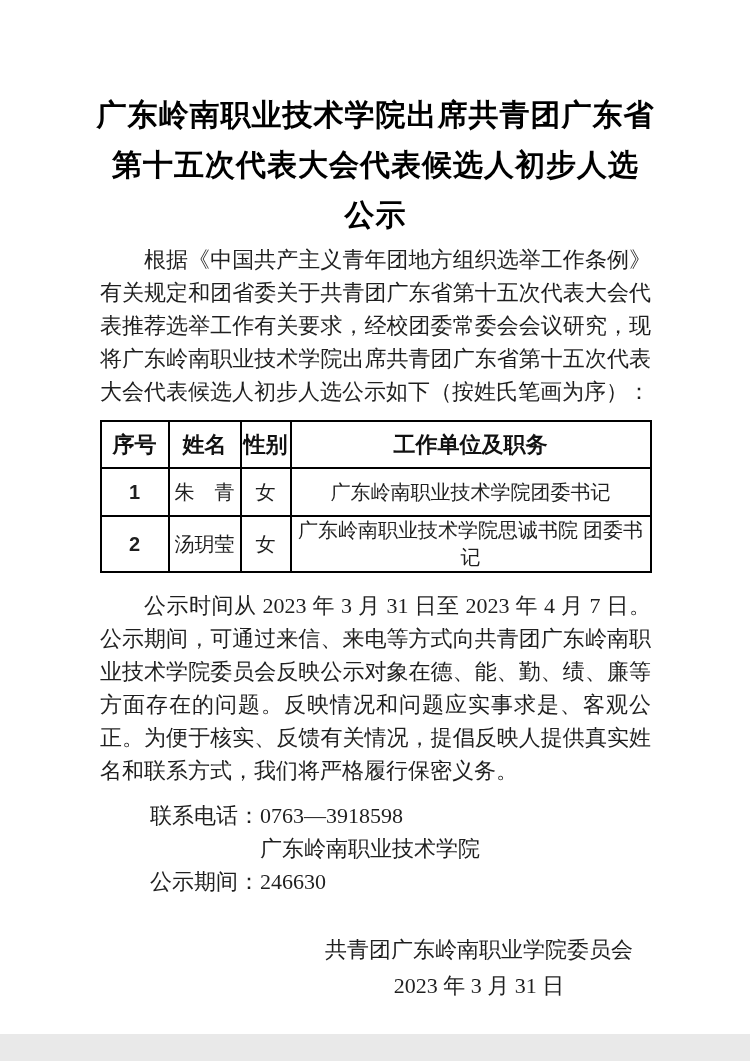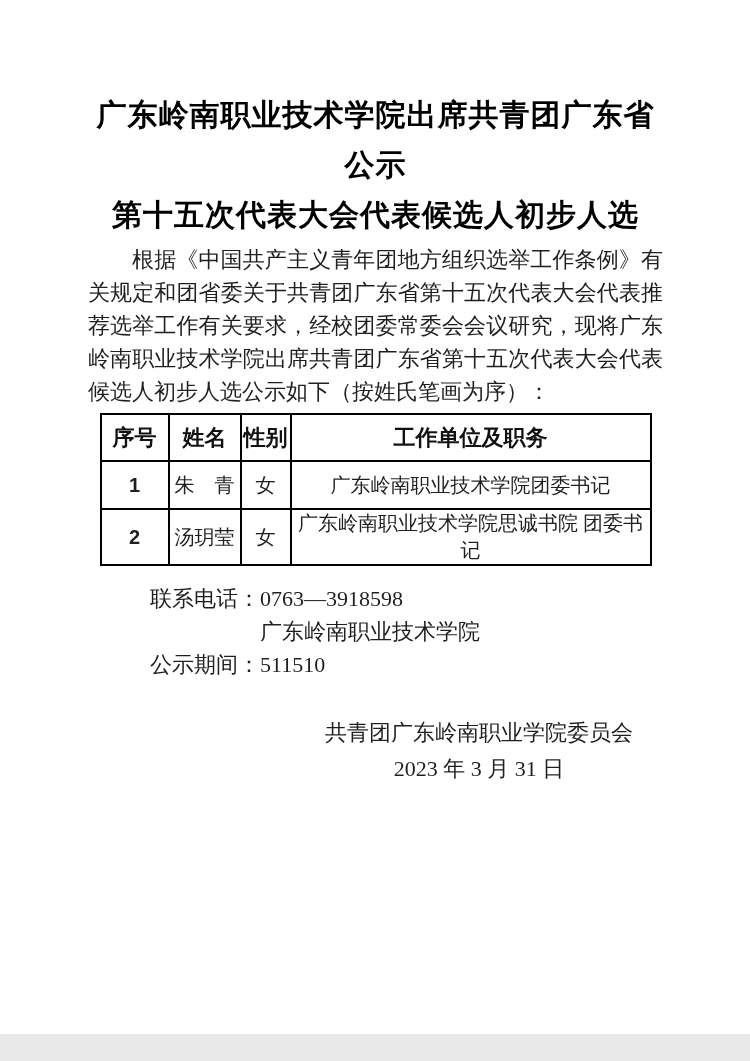--- a/index.html
+++ b/index.html
@@ -23,21 +23,21 @@
     text-align: center;
     font-family: "Liberation Sans", sans-serif;
     font-weight: 700;
     font-size: 30px;
     line-height: 50px;
     letter-spacing: 1px;
     color: #000000;
   }
   .doc-title .t-line { display: block; }
   .para {
-    margin: 0;
+    margin: 12px;
     font-size: 22px;
     line-height: 33px;
     text-align: justify;
     text-indent: 2em;
     word-break: break-all;
   }
   .para-intro { margin-top: 3px; }
   .para-notice { margin-top: 10px; }
   table.roster {
     border-collapse: collapse;
@@ -92,22 +92,22 @@
   .signature .sig-line { display: block; }
 </style>
 </head>
 <body>
 
 <div class="page">
   <div class="content">
 
     <h1 class="doc-title">
       <span class="t-line">广东岭南职业技术学院出席共青团广东省</span>
+      <span class="t-line">第十五次代表大会代表候选人初步人选</span>
       <span class="t-line">公示</span>
-      <span class="t-line">第十五次代表大会代表候选人初步人选</span>
     </h1>
 
     <p class="para para-intro">根据《中国共产主义青年团地方组织选举工作条例》有关规定和团省委关于共青团广东省第十五次代表大会代表推荐选举工作有关要求，经校团委常委会会议研究，现将广东岭南职业技术学院出席共青团广东省第十五次代表大会代表候选人初步人选公示如下（按姓氏笔画为序）：</p>
 
     <table class="roster">
       <colgroup>
         <col style="width:68px">
         <col style="width:72px">
         <col style="width:50px">
         <col style="width:360px">
@@ -129,25 +129,26 @@
         </tr>
         <tr>
           <td class="cell-no">2</td>
           <td class="cell-name">汤玥莹</td>
           <td class="cell-gender">女</td>
           <td class="cell-position">广东岭南职业技术学院思诚书院 团委书记</td>
         </tr>
       </tbody>
     </table>
 
+    <p class="para para-notice">公示时间从 2023 年 3 月 31 日至 2023 年 4 月 7 日。公示期间，可通过来信、来电等方式向共青团广东岭南职业技术学院委员会反映公示对象在德、能、勤、绩、廉等方面存在的问题。反映情况和问题应实事求是、客观公正。为便于核实、反馈有关情况，提倡反映人提供真实姓名和联系方式，我们将严格履行保密义务。</p>
 
     <div class="contact">
       <p class="contact-line"><span>联系电话：</span><span>0763—3918598</span></p>
       <p class="contact-line addr-cont"><span>广东岭南职业技术学院</span></p>
-      <p class="contact-line"><span>公示期间：</span><span>511510</span></p>
+      <p class="contact-line"><span>公示期间：</span><span>246630</span></p>
     </div>
 
     <div class="signature">
       <span class="sig-line">共青团广东岭南职业学院委员会</span>
       <span class="sig-line">2023 年 3 月 31 日</span>
     </div>
 
   </div>
 </div>
 

